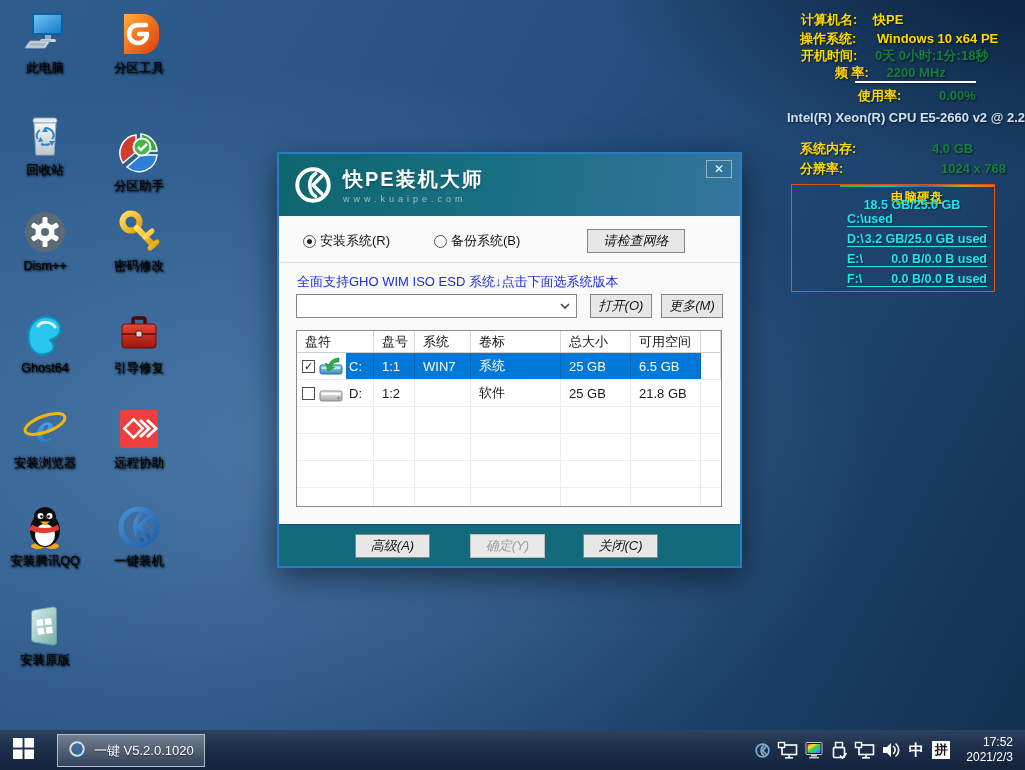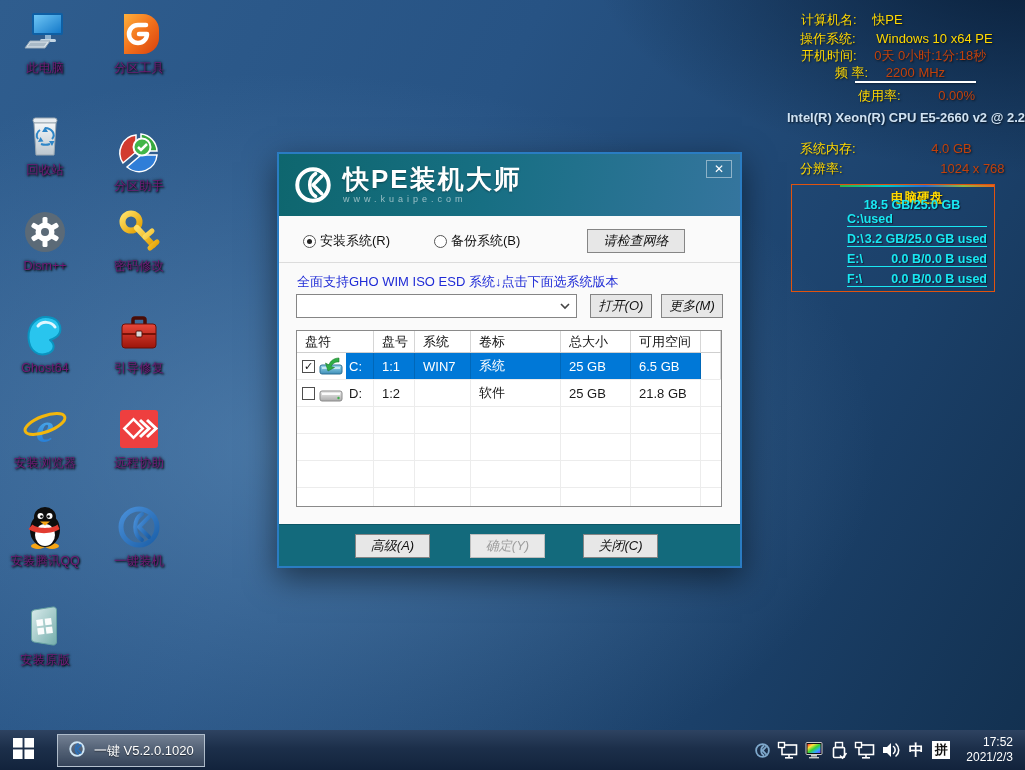--- a/index.html
+++ b/index.html
@@ -9,29 +9,29 @@
     font-family:"Liberation Sans","DejaVu Sans",sans-serif;
     background-image:
       radial-gradient(ellipse 700px 340px at 102% -6%, rgba(7,26,50,.92), rgba(7,26,50,0) 65%),
       radial-gradient(ellipse 820px 520px at 28% 58%, rgba(110,158,202,.48), rgba(110,158,202,0) 72%),
       linear-gradient(118deg,#2f5d8e 0%,#275384 38%,#1b4069 75%,#12304f 100%);
   }
   
   .icon-cell { position:absolute; width:90px; text-align:center; cursor:default; }
   .icon-art { width:48px; height:48px; margin:0 auto; }
   .icon-label {
-    margin-top:3px; font-size:12.5px; color:#701a75; line-height:14px;
+    margin-top:3px; font-size:12.5px; color:#000000; line-height:14px;
     text-shadow:1px 1px 2px #000,0 0 3px rgba(0,0,0,.85);
     white-space:nowrap;
   }
   
-  .si { position:absolute; white-space:nowrap; font-size:13px; font-weight:normal;
+  .si { position:absolute; white-space:nowrap; font-size:13px; font-weight:bold;
         text-shadow:1px 1px 2px rgba(0,0,0,.65); }
   .yl { color:#ffd800; }
-  .cy { color:#c2410c; }
+  .cy { color:#15803d; }
   .cpu-line { color:#cfe2f3; font-weight:bold; font-size:13px; }
   .si-rule { position:absolute; background:#fff; box-shadow:0 1px 2px rgba(0,0,0,.4); }
   
   .disk-panel {
     position:absolute; left:791px; top:184px; width:204px; height:108px;
     border:1px solid #e1530e;
     padding-left:48px;
   }
   .disk-strip { height:2px;
     background:linear-gradient(90deg,#2fb34a,#00c9c9 30%,#2f6fd0 55%,#8fb843 80%,#e8641b 100%); }
@@ -43,21 +43,21 @@
     text-shadow:1px 1px 1px rgba(0,0,0,.5); }
   
   .dialog { position:absolute; left:277px; top:152px; width:465px; height:416px;
     border:2px solid #2a7cc2; display:flex; flex-direction:column;
     box-shadow:0 10px 30px rgba(0,0,0,.5); background:#fafafa; }
   .dlg-header { height:62px; position:relative; flex:0 0 auto;
     background:linear-gradient(100deg,#0e666e 0%,#176f83 45%,#35759e 100%);
     display:flex; align-items:center; padding-left:13px; }
   .dlg-logo { width:42px; height:42px; flex:0 0 auto; }
   .dlg-titles { margin-left:9px; }
-  .dlg-title { color:#fff; font-size:26px; font-weight:bold; letter-spacing:2px;
+  .dlg-title { color:#fff; font-size:20px; font-weight:bold; letter-spacing:2px;
     text-shadow:0 1px 2px rgba(0,0,0,.35); line-height:26px; }
   .dlg-site { color:rgba(255,255,255,.55); font-size:9px; letter-spacing:4px; margin-top:2px; }
   .dlg-close { position:absolute; right:8px; top:6px; width:26px; height:18px;
     border:1px solid rgba(255,255,255,.45); color:#fff; font-size:12px; font-weight:bold;
     display:flex; align-items:center; justify-content:center; cursor:pointer;
     background:transparent; line-height:1; }
   .dlg-body { position:relative; flex:1 1 auto; background:#fafafa; }
   .radio-group { position:absolute; display:flex; align-items:center; gap:4px;
     font-size:13px; color:#111; }
   .radio { width:13px; height:13px; border-radius:50%; border:1px solid #555;

